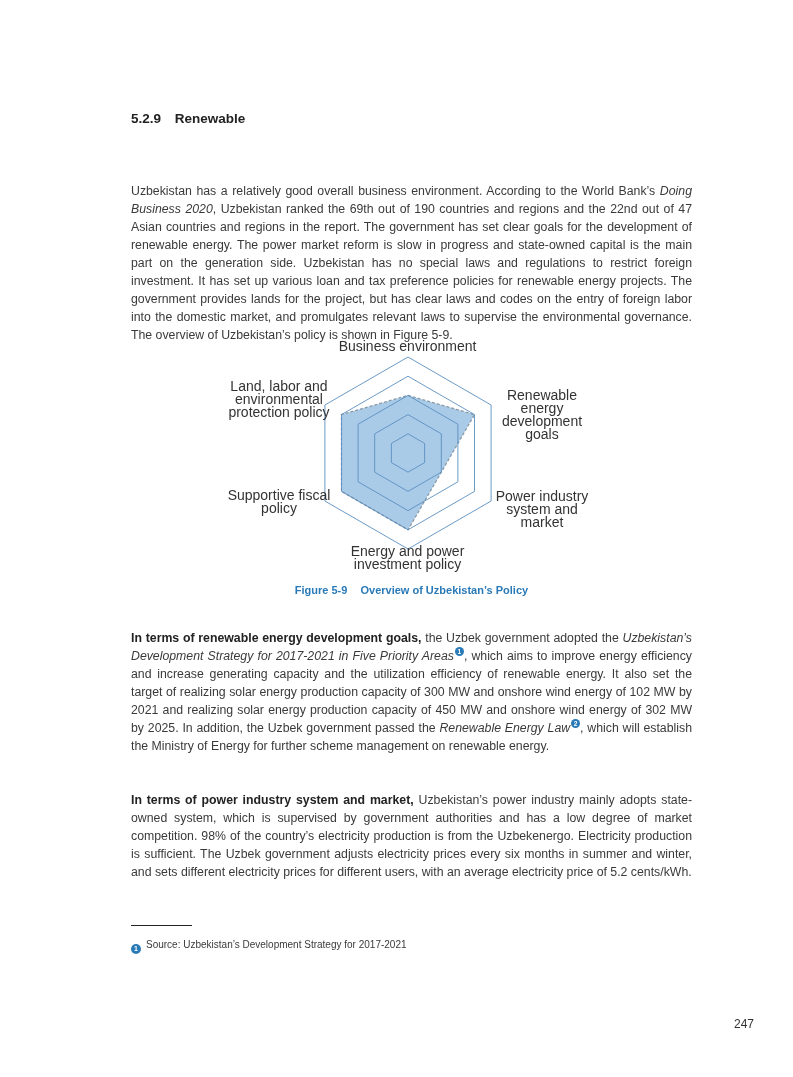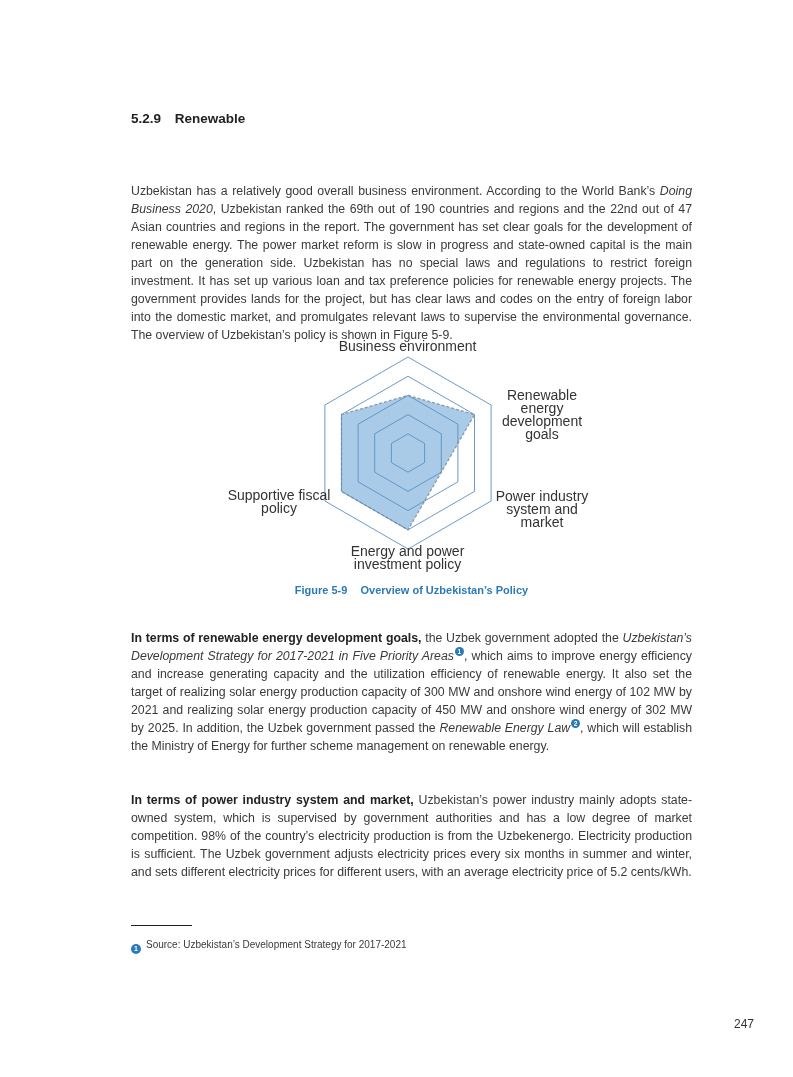--- a/index.html
+++ b/index.html
@@ -51,20 +51,21 @@
         <polygon points="183.0,79.6 216.3,98.8 216.3,137.2 183.0,156.4 149.7,137.2 149.7,98.8" fill="none" stroke="#5b8fbf" stroke-width="0.9"></polygon>
         <polygon points="183.0,60.4 232.9,89.2 232.9,146.8 183.0,175.6 133.1,146.8 133.1,89.2" fill="none" stroke="#5b8fbf" stroke-width="0.9"></polygon>
         <polygon points="183.0,41.2 249.5,79.6 249.5,156.4 183.0,194.8 116.5,156.4 116.5,79.6" fill="none" stroke="#5b8fbf" stroke-width="0.9"></polygon>
         <polygon points="183.0,22.0 266.1,70.0 266.1,166.0 183.0,214.0 99.9,166.0 99.9,70.0" fill="none" stroke="#5b8fbf" stroke-width="0.9"></polygon>
       </svg>
     <div class="clabel" id="lbl-top" style="left:95px; top:5px; width:175px;">Business environment</div>
     <div class="clabel" id="lbl-ur" style="left:262px; top:54px; width:110px;">Renewable energy<br>development goals</div>
     <div class="clabel" id="lbl-lr" style="left:262px; top:155px; width:110px;">Power industry<br>system and market</div>
     <div class="clabel" id="lbl-bot" style="left:120px; top:210px; width:125px;">Energy and power<br>investment policy</div>
     <div class="clabel" id="lbl-ll" style="left:0px; top:154px; width:108px;">Supportive fiscal<br>policy</div>
+    <div class="clabel" id="lbl-ul" style="left:0px; top:45px; width:108px;">Land, labor and<br>environmental<br>protection policy</div>
   </div>
 
   <div class="caption">
     <span class="fig">Figure 5-9</span>
     <span>Overview of Uzbekistan’s Policy</span>
   </div>
 
   <div class="para" id="p2"><b>In terms of renewable energy development goals,</b><span> the Uzbek government adopted the </span><i>Uzbekistan’s Development Strategy for 2017-2021 in Five Priority Areas</i><sup class="fn">1</sup><span>, which aims to improve energy efficiency and increase generating capacity and the utilization efficiency of renewable energy. It also set the target of realizing solar energy production capacity of 300 MW and onshore wind energy of 102 MW by 2021 and realizing solar energy production capacity of 450 MW and onshore wind energy of 302 MW by 2025. In addition, the Uzbek government passed the </span><i>Renewable Energy Law</i><sup class="fn">2</sup><span>, which will establish the Ministry of Energy for further scheme management on renewable energy.</span></div>
 
   <div class="para" id="p3"><b>In terms of power industry system and market,</b><span> Uzbekistan’s power industry mainly adopts state-owned system, which is supervised by government authorities and has a low degree of market competition. 98% of the country’s electricity production is from the Uzbekenergo. Electricity production is sufficient. The Uzbek government adjusts electricity prices every six months in summer and winter, and sets different electricity prices for different users, with an average electricity price of 5.2 cents/kWh.</span></div>

